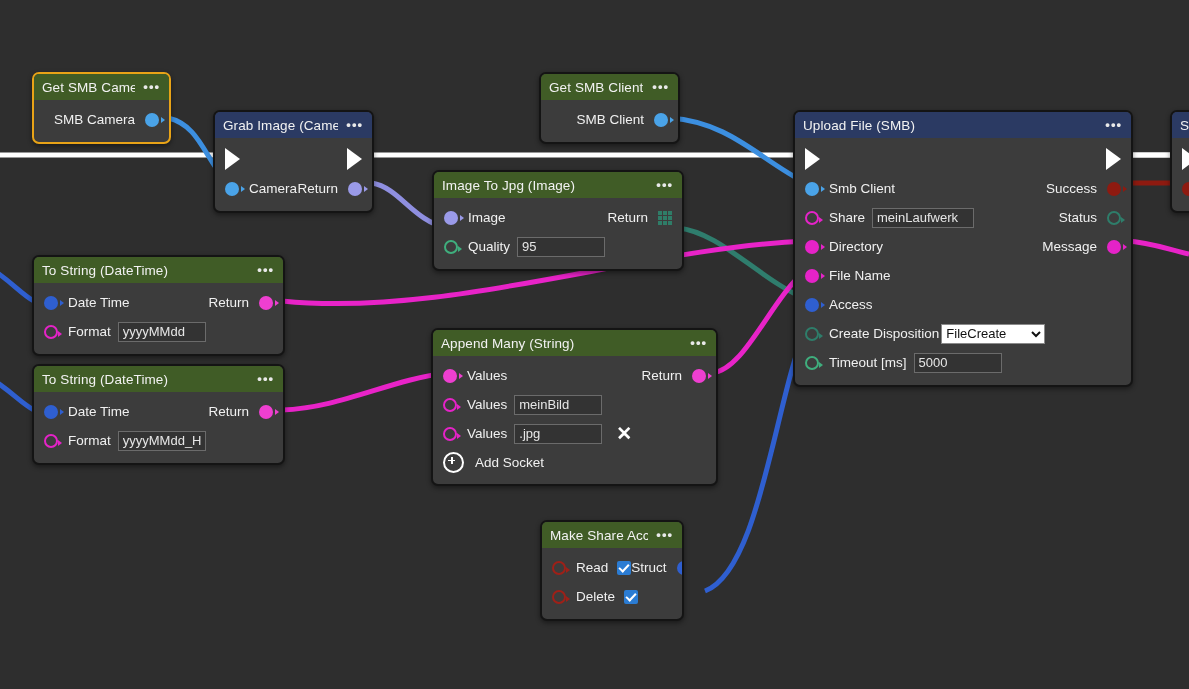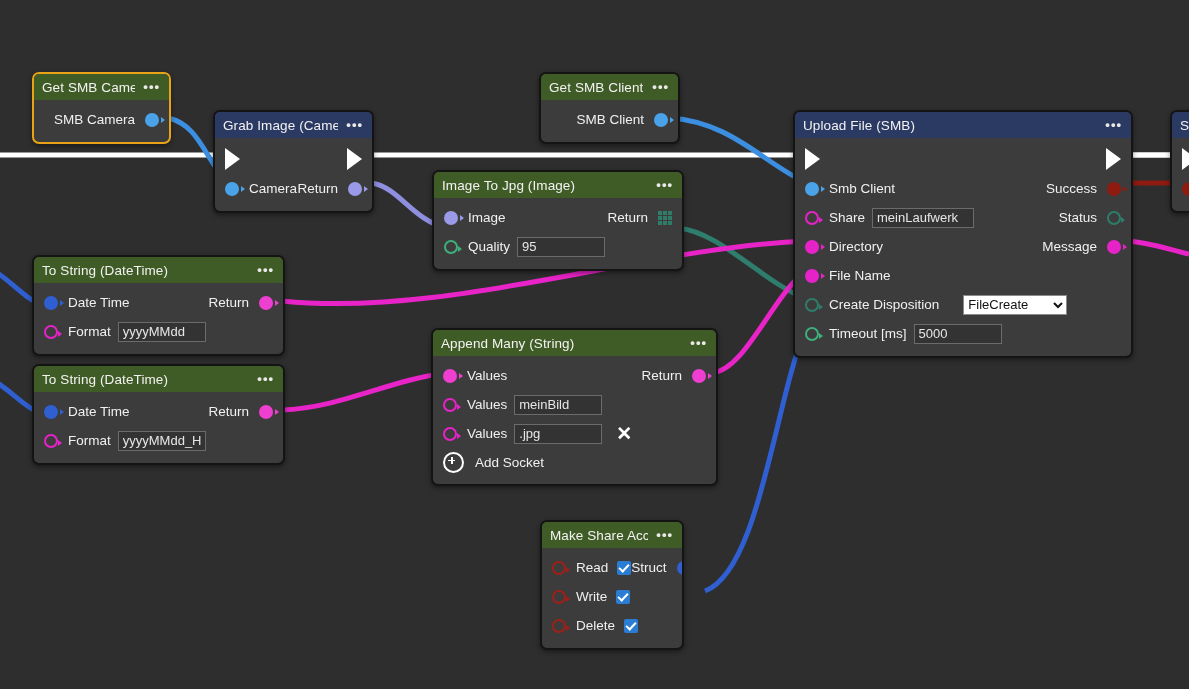--- a/index.html
+++ b/index.html
@@ -142,21 +142,21 @@
     box-sizing: border-box;
     outline: none;
   }
   .select {
     background: #ffffff;
     color: #111;
     font-size: 13px;
     font-family: "Liberation Sans", sans-serif;
     height: 20px;
     border: 1px solid #8a8a8a;
-    margin-left: 24px;
+    margin-left: 2px;
     box-sizing: border-box;
   }
   .cbx {
     width: 14px; height: 14px;
     background: #2b7cd3;
     border-radius: 2px;
     margin-left: 9px;
     position: relative;
     flex: 0 0 auto;
   }
@@ -397,25 +397,20 @@
       <div class="row">
         <span class="sock lft hollow s-red"></span>
         <span class="lbl">Read</span>
         <span class="cbx"></span>
         <span class="spacer"></span>
         <span class="lbl right">Struct</span>
         <span class="sock rgt s-dblue"></span>
       </div>
       <div class="row">
         <span class="sock lft hollow s-red"></span>
-        <span class="lbl">Write</span>
-        <span class="cbx"></span>
-      </div>
-      <div class="row">
-        <span class="sock lft hollow s-red"></span>
         <span class="lbl">Delete</span>
         <span class="cbx"></span>
       </div>
     </div>
   </div>
 
   <div class="node" style="left:793px; top:110px; width:340px;">
     <div class="node-header hdr-blue">
       <span class="node-title">Upload File (SMB)</span>
       <span class="dots">•••</span>
@@ -444,20 +439,24 @@
       <div class="row">
         <span class="sock lft s-magenta"></span>
         <span class="lbl">Directory</span>
         <span class="spacer"></span>
         <span class="lbl right">Message</span>
         <span class="sock rgt s-magenta"></span>
       </div>
       <div class="row">
         <span class="sock lft s-magenta"></span>
         <span class="lbl">File Name</span>
+      </div>
+      <div class="row">
+        <span class="sock lft s-dblue"></span>
+        <span class="lbl">Access</span>
       </div>
       <div class="row">
         <span class="sock lft hollow s-teal"></span>
         <span class="lbl">Create Disposition</span>
         <select class="select" style="width:104px;">
           <option>FileCreate</option>
         </select>
       </div>
       <div class="row">
         <span class="sock lft hollow s-green"></span>

